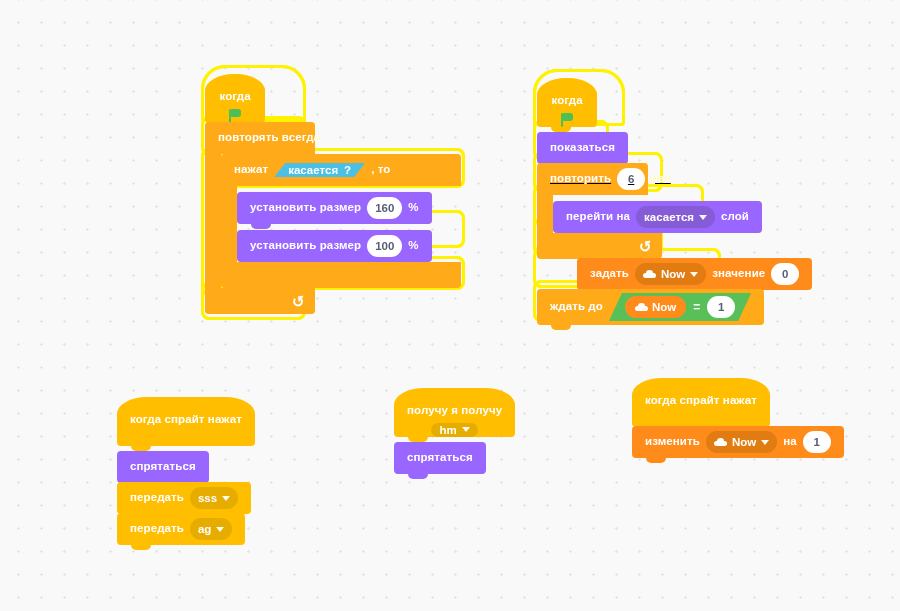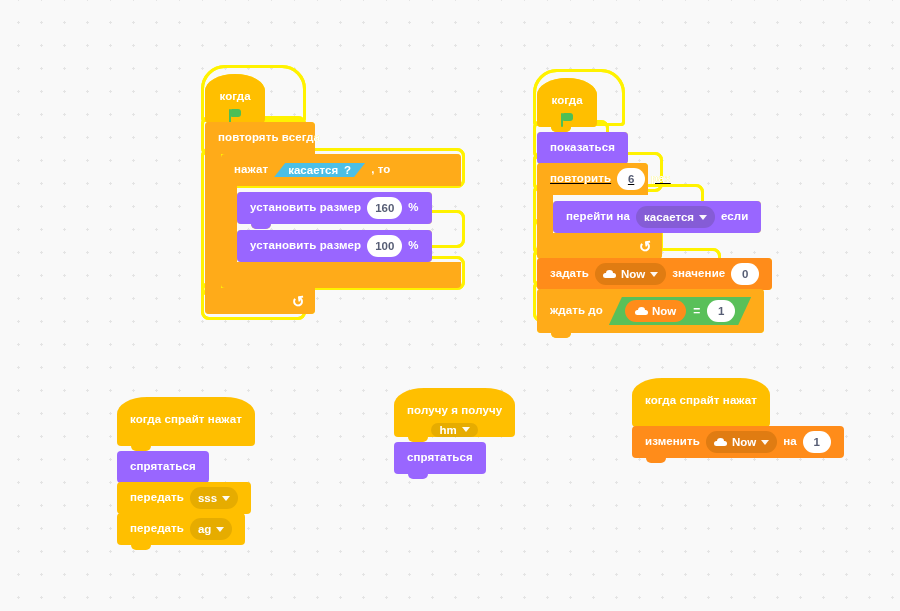--- a/index.html
+++ b/index.html
@@ -386,46 +386,46 @@
         <span class="btxt">раз</span>
       </div>
 
       <div class="cmouth">
         <div class="blk looks">
           <span class="btxt">перейти на</span>
           <span class="dd looks">
             <span>касается</span>
             <span class="dd-arrow"></span>
           </span>
-          <span class="btxt">если</span>
+          <span class="btxt">слой</span>
           <span class="notch"></span>
         </div>
       </div>
 
       <div class="cfoot" style="width:125px;">
         <span class="loop-arrow">↻</span>
       </div>
     </div>
 
-    <div style="margin-top:-1px;">
+    <div style="margin-top:-1px;padding-left:40px;">
       <div class="blk var">
         <span class="btxt">задать</span>
         <span class="dd var">
           <span class="cloud"></span>
           <span>Now</span>
           <span class="dd-arrow"></span>
         </span>
         <span class="btxt">значение</span>
         <span class="oval-num">0</span>
         <span class="notch"></span>
       </div>
     </div>
 
     <div style="margin-top:-1px;">
-      <div class="blk ctrl" style="height:44px;">
+      <div class="blk ctrl" style="height:36px;">
         <span class="btxt">ждать до</span>
         <span class="hex op">
           <span class="rep-var">
             <span class="cloud"></span>
             <span>Now</span>
           </span>
           <span class="eq">=</span>
           <span class="oval-num">1</span>
         </span>
         <span class="notch"></span>

